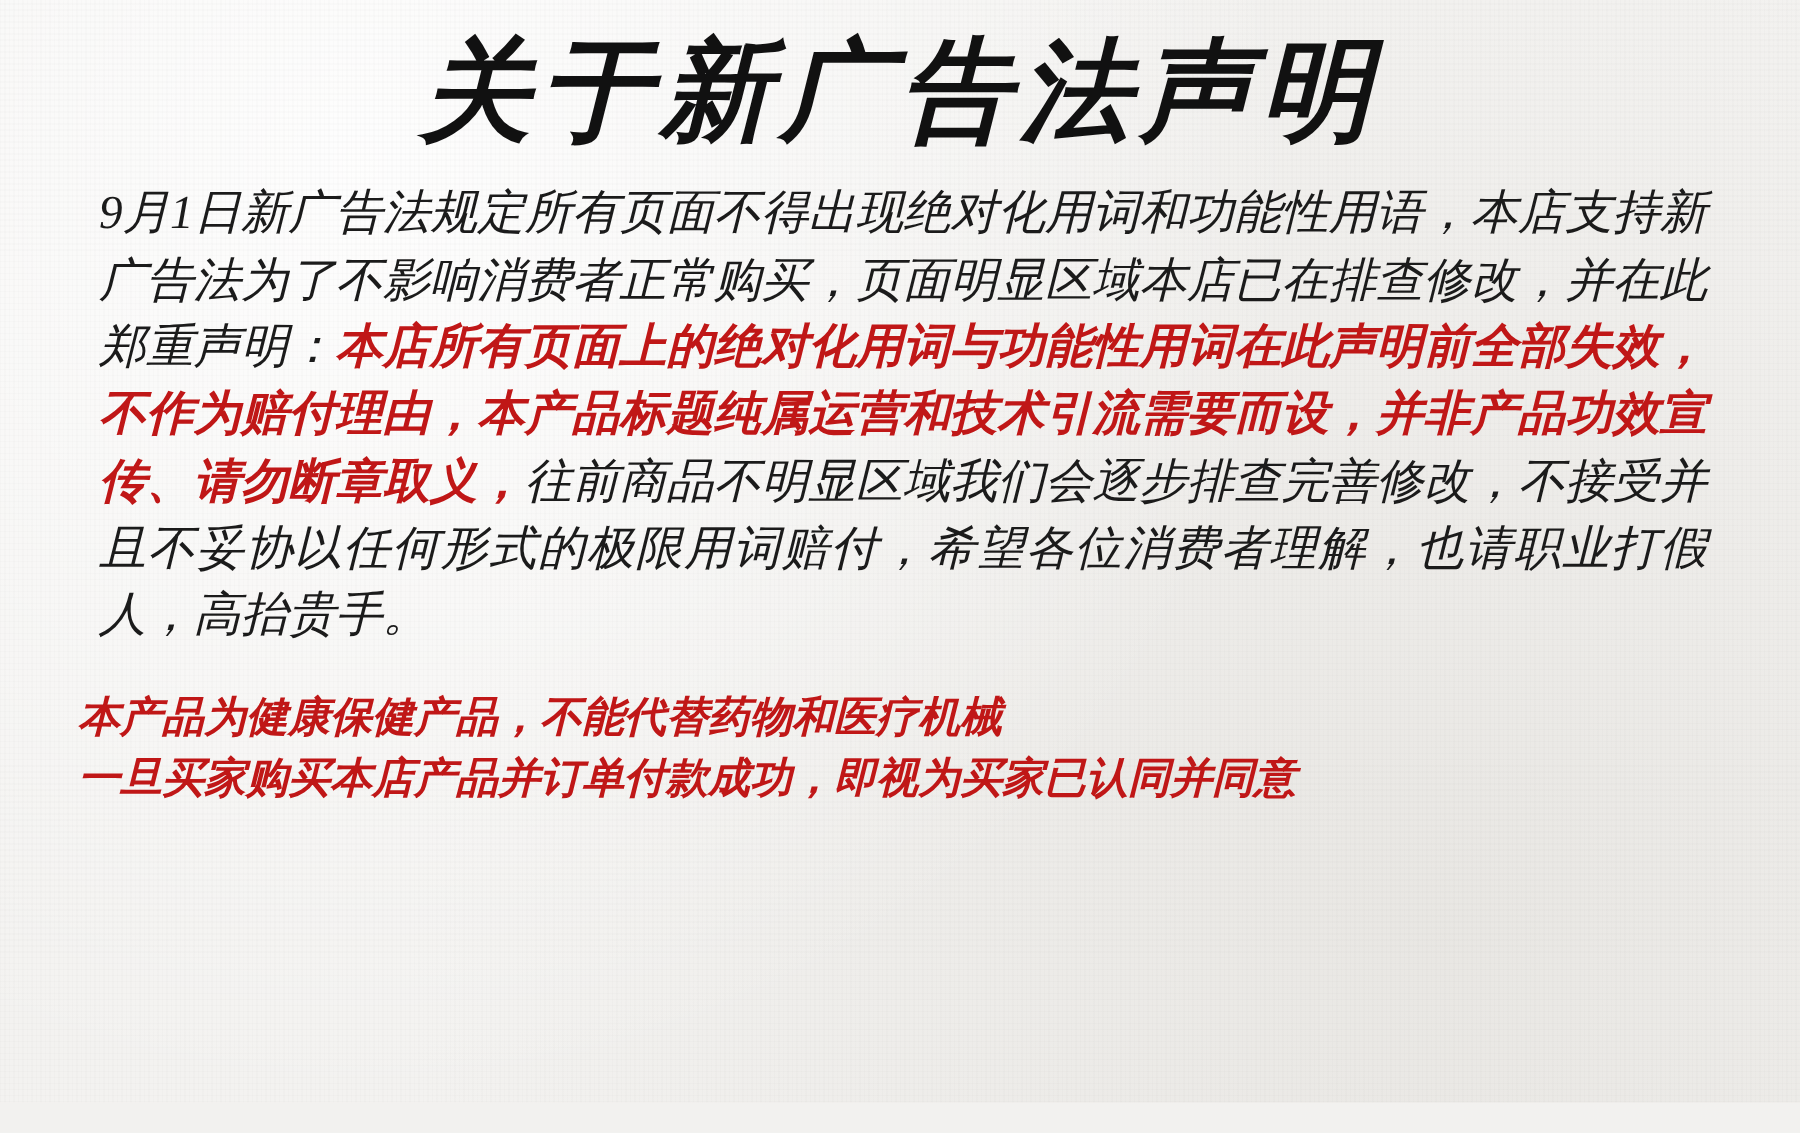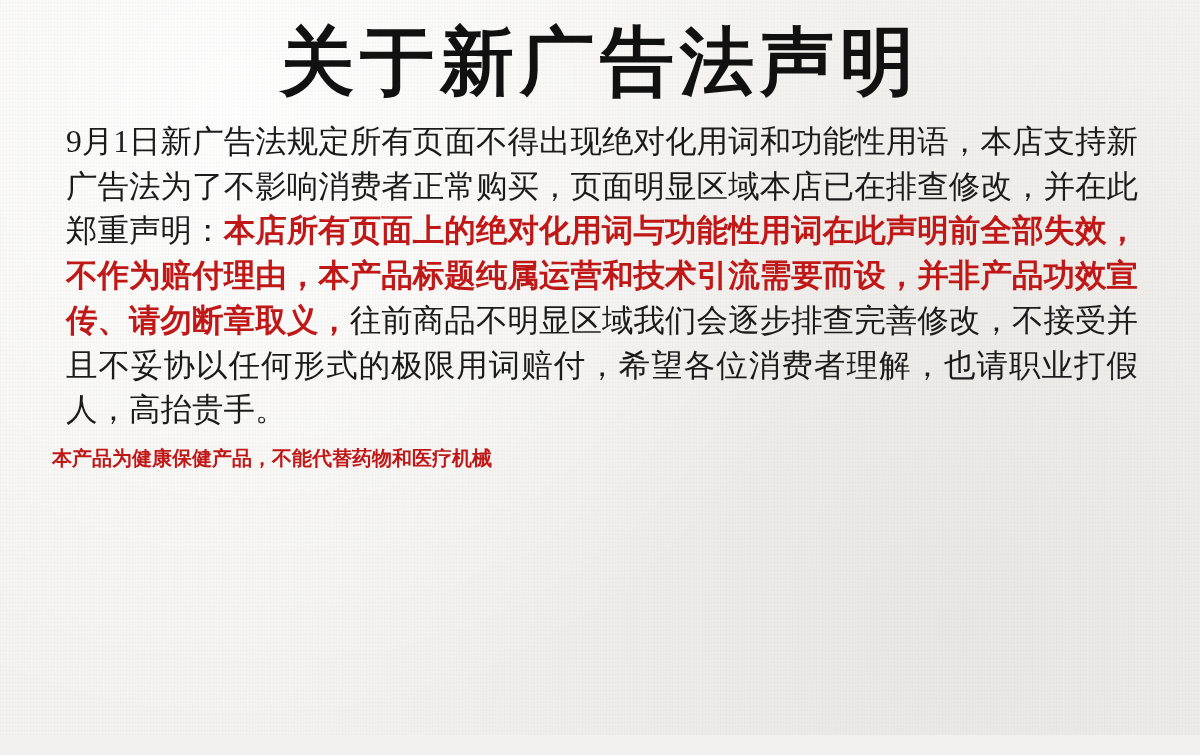--- a/index.html
+++ b/index.html
@@ -20,20 +20,21 @@
     width: 1200px;
     height: 735px;
     box-sizing: border-box;
     background-color: #f3f2f0;
     background-image:
       repeating-linear-gradient(90deg, rgba(0,0,0,0.012) 0px, rgba(0,0,0,0.012) 1px, rgba(255,255,255,0) 1px, rgba(255,255,255,0) 3px),
       repeating-linear-gradient(0deg, rgba(0,0,0,0.010) 0px, rgba(0,0,0,0.010) 1px, rgba(255,255,255,0) 1px, rgba(255,255,255,0) 4px),
       radial-gradient(circle at 20% 15%, rgba(255,255,255,0.9), rgba(255,255,255,0) 55%),
       radial-gradient(circle at 80% 85%, rgba(230,228,224,0.8), rgba(255,255,255,0) 60%);
     padding: 0 52px;
+    font-style: italic;
   }
 
   .doc-title {
     text-align: center;
     font-family: "DejaVu Serif", "Liberation Serif", serif;
     font-weight: bold;
     font-size: 74px;
     letter-spacing: 6px;
     line-height: 1;
     padding-top: 24px;
@@ -50,40 +51,41 @@
     padding: 0 10px 0 14px;
     color: #1b1b1b;
   }
 
   .body-block .em {
     color: #c01717;
     font-weight: bold;
   }
 
   .warn-block {
-    margin-top: 11px;
+    margin-top: 26px;
     padding: 0 10px 0 0;
     color: #c01717;
     font-weight: bold;
-    font-size: 20px;
+    font-size: 28px;
     line-height: 1.46;
   }
   .warn-line {
     display: block;
     white-space: nowrap;
   }
 </style>
 </head>
 <body>
 
 <div class="page">
 
   <h1 class="doc-title">关于新广告法声明</h1>
 
   <p class="body-block">
     <span>9月1日新广告法规定所有页面不得出现绝对化用词和功能性用语，本店支持新广告法为了不影响消费者正常购买，页面明显区域本店已在排查修改，并在此郑重声明：</span><span class="em">本店所有页面上的绝对化用词与功能性用词在此声明前全部失效，不作为赔付理由，本产品标题纯属运营和技术引流需要而设，并非产品功效宣传、请勿断章取义，</span><span>往前商品不明显区域我们会逐步排查完善修改，不接受并且不妥协以任何形式的极限用词赔付，希望各位消费者理解，也请职业打假人，高抬贵手。</span>
   </p>
 
   <div class="warn-block">
     <span class="warn-line">本产品为健康保健产品，不能代替药物和医疗机械</span>
+    <span class="warn-line">一旦买家购买本店产品并订单付款成功，即视为买家已认同并同意</span>
   </div>
 
 </div>
 
 </body></html>

